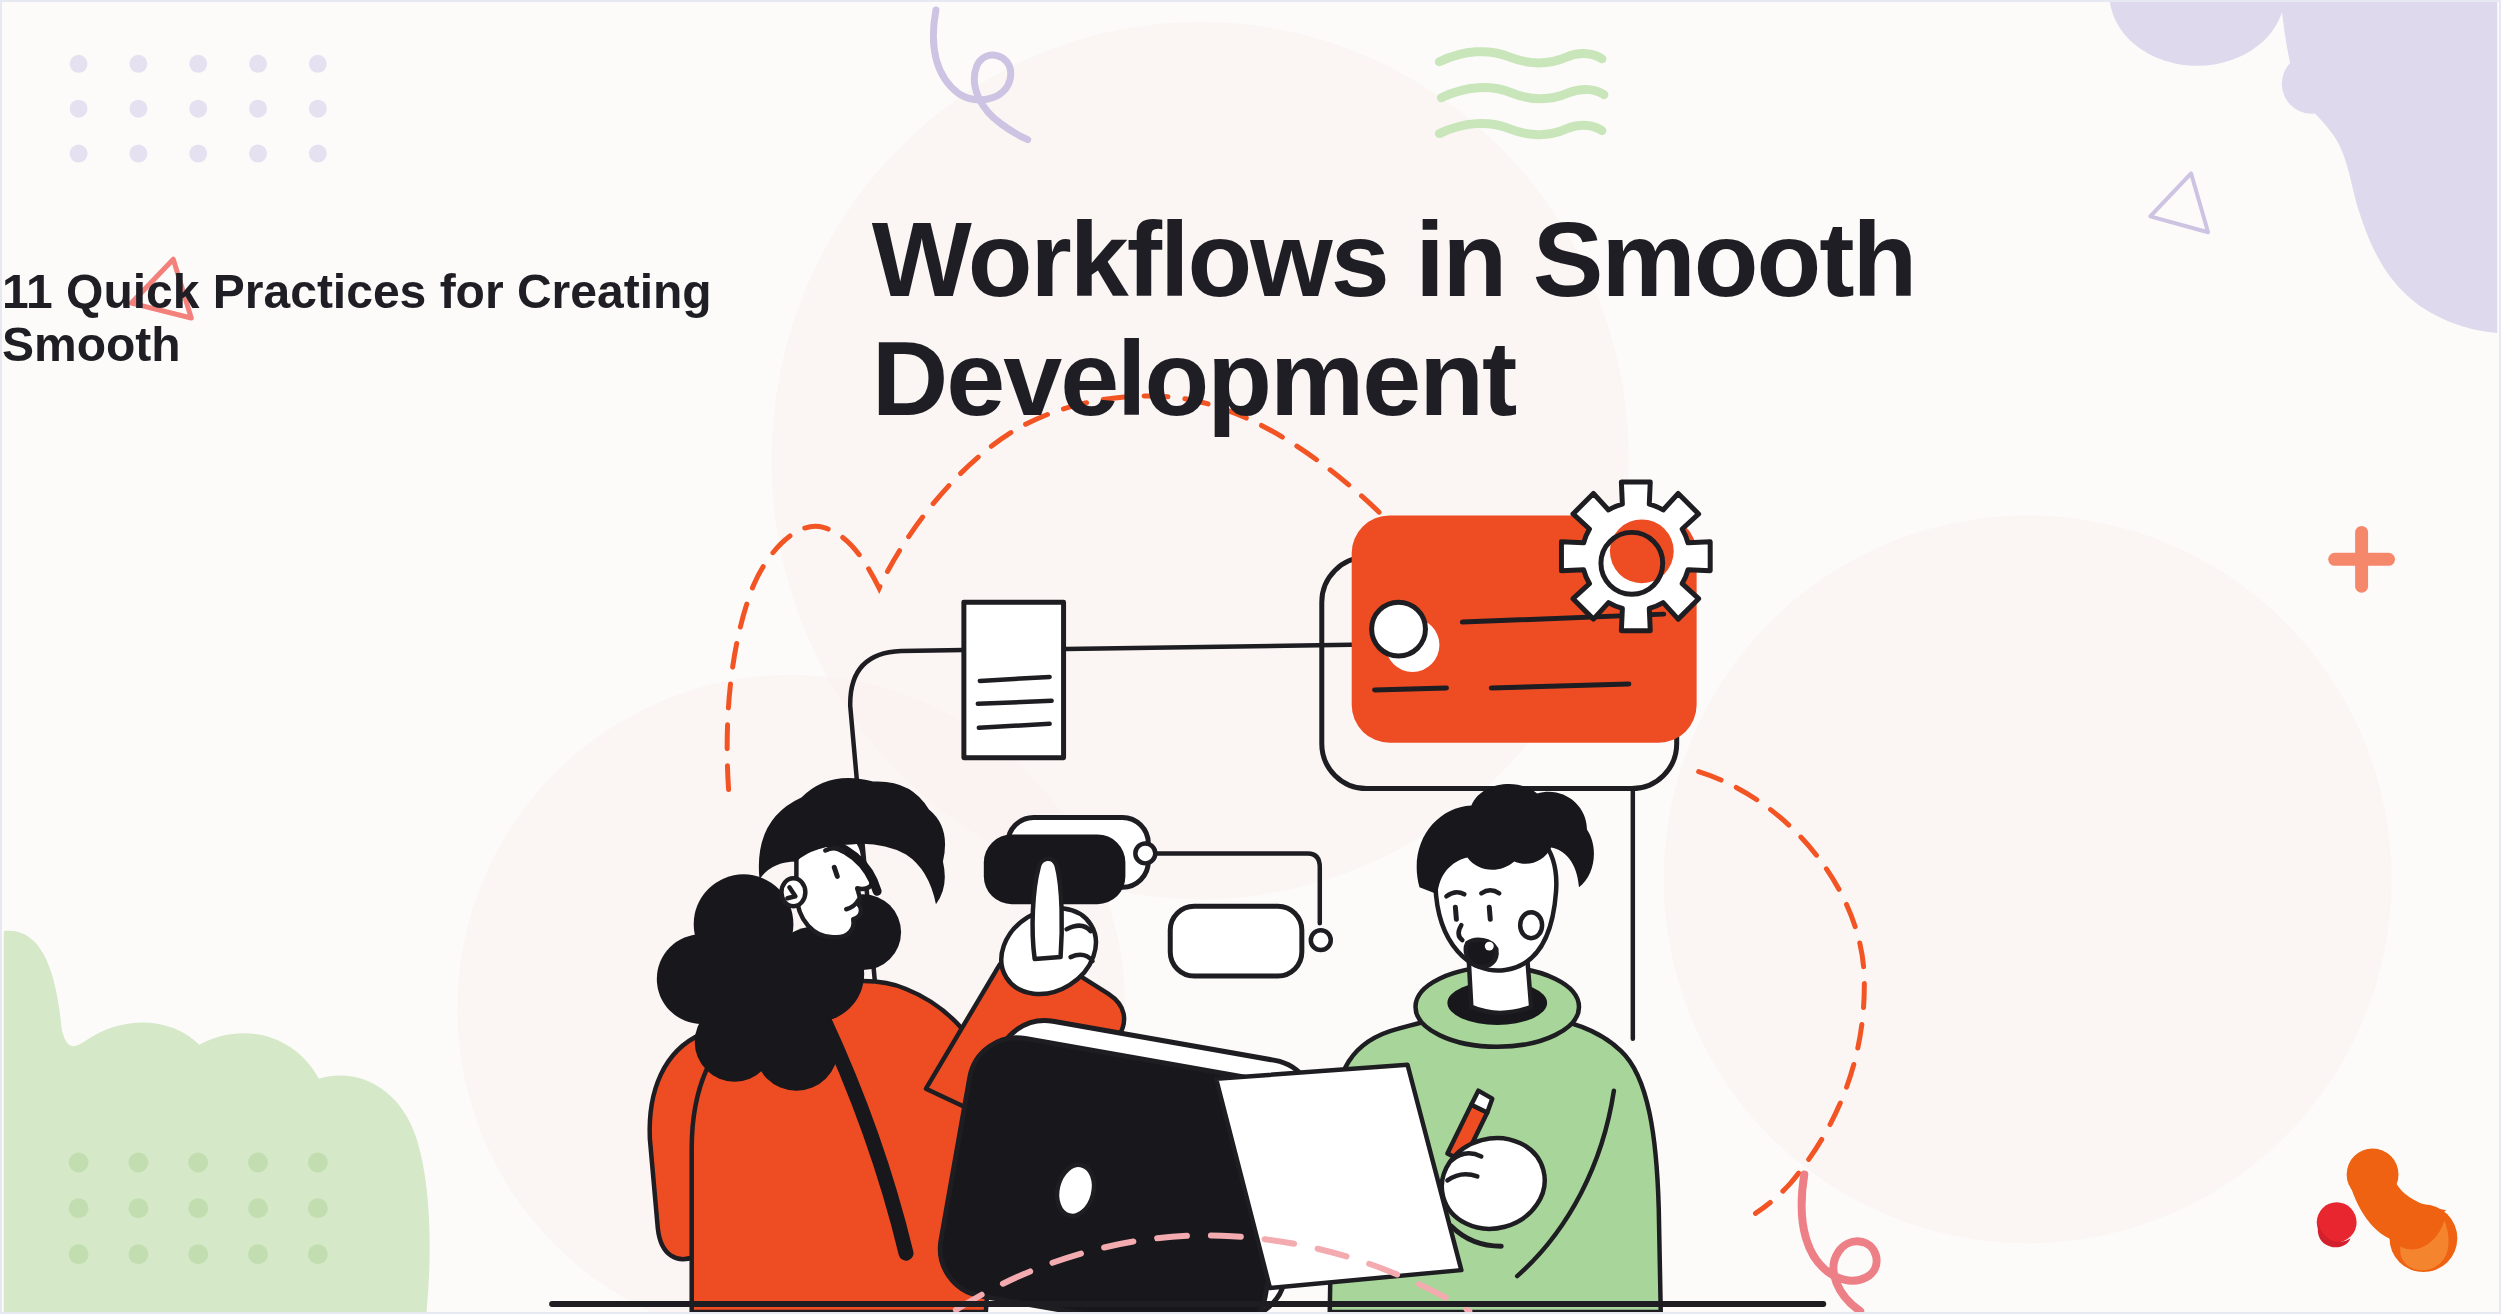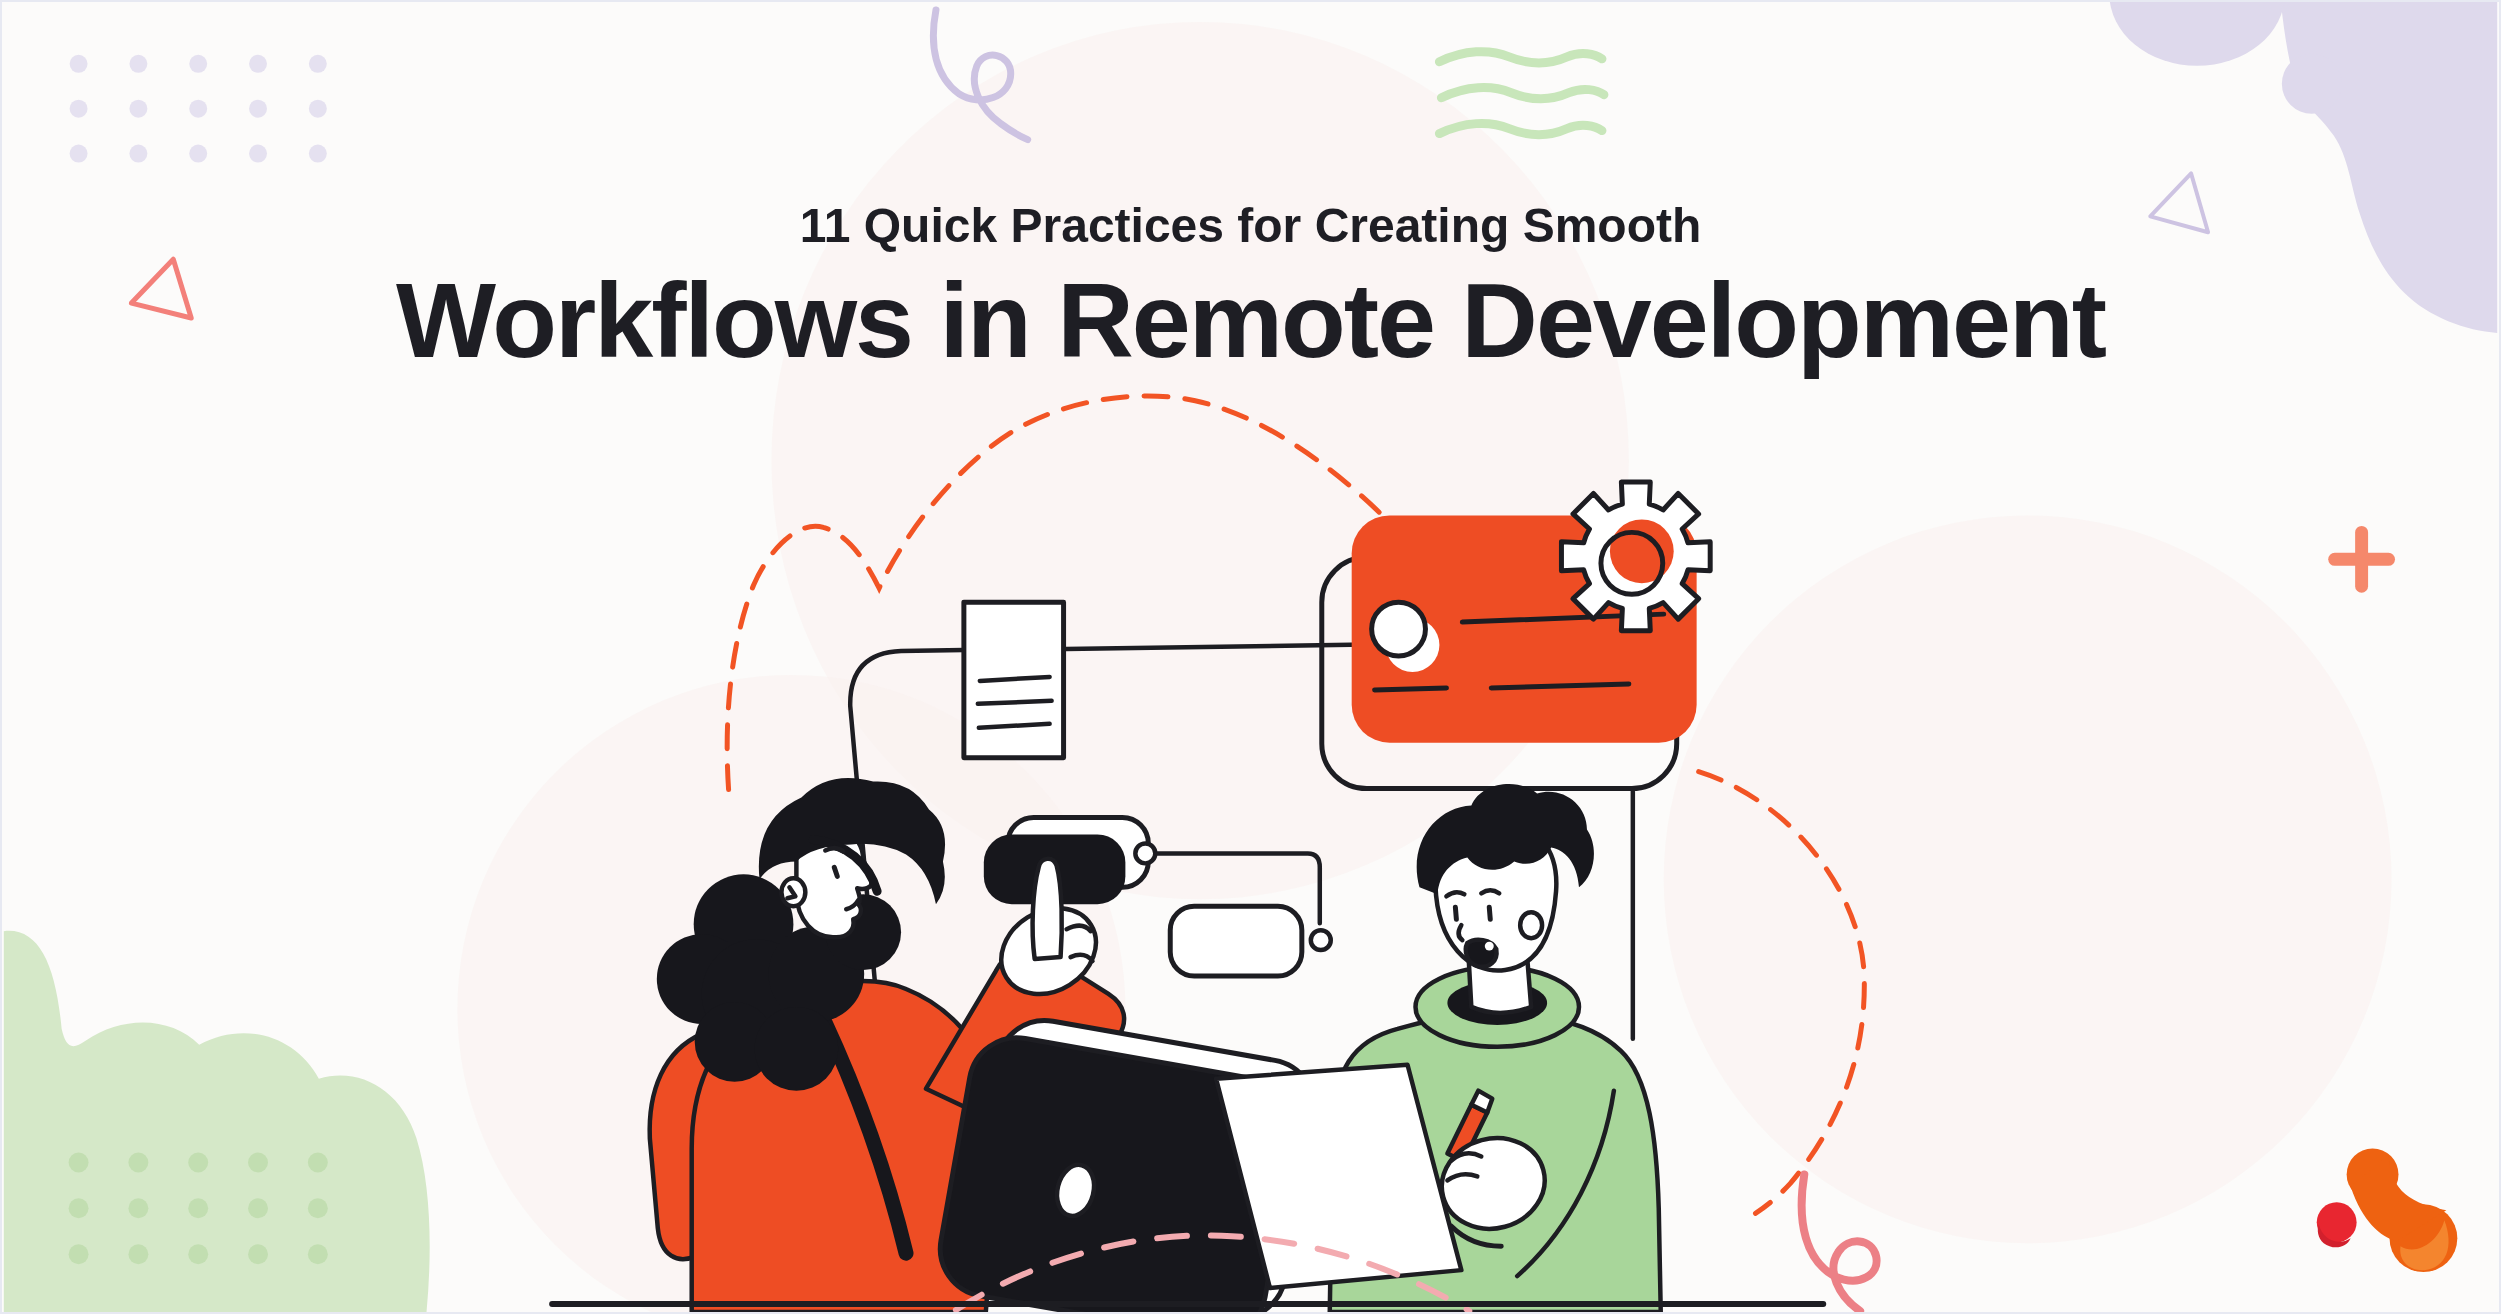--- a/index.html
+++ b/index.html
@@ -28,21 +28,21 @@
   *{margin:0;padding:0;box-sizing:border-box}
   html,body{background:#e9ebf2;font-family:"Liberation Sans",sans-serif}
   .banner{
     position:relative;width:2501px;height:1314px;overflow:hidden;
     background:var(--background);
     border:2px solid #e7e9f2;
   }
   .hero-svg{position:absolute;inset:0;width:100%;height:100%;display:block}
   .titles{
     position:absolute;left:0;top:198px;width:100%;
-    display:flex;flex-direction:column;align-items:center;gap:8px;
+    display:flex;flex-direction:row;align-items:center;gap:14px;
     text-align:left;color:var(--title-text);z-index:3;pointer-events:none;
   }
   .subtitle{font-size:48px;font-weight:700;letter-spacing:0;line-height:1.1}
   .title{font-size:106px;font-weight:700;letter-spacing:-2px;line-height:1.12}
 
   
   .ln{stroke:var(--line-ink);fill:none;stroke-width:4.5;stroke-linecap:round;stroke-linejoin:round}
   .s5{stroke-width:5}
   .s6{stroke-width:6}
   .fw{fill:#ffffff}
@@ -52,21 +52,21 @@
   .dash-o{stroke:var(--orange-dash);stroke-width:5;fill:none;stroke-dasharray:24 17;stroke-linecap:round}
   .dash-p{stroke:var(--pink-dash);stroke-width:6;fill:none;stroke-dasharray:30 24;stroke-linecap:round}
 </style>
 </head>
 <body>
 
 <div class="banner">
 
   <div class="titles">
     <div class="subtitle">11 Quick Practices for Creating Smooth</div>
-    <div class="title">Workflows in Remote Development</div>
+    <div class="title">Workflows in Smooth Development</div>
   </div>
 
   <svg class="hero-svg" viewBox="0 0 2501 1314" xmlns="http://www.w3.org/2000/svg">
 
     <g>
       <ellipse cx="1200" cy="460" rx="430" ry="440" style="fill:var(--blob-pink)" opacity="0.55"></ellipse>
       <circle cx="790" cy="1010" r="335" style="fill:var(--blob-pink)" opacity="0.55"></circle>
       <circle cx="2030" cy="880" r="365" style="fill:var(--blob-pink)" opacity="0.55"></circle>
     </g>
 

